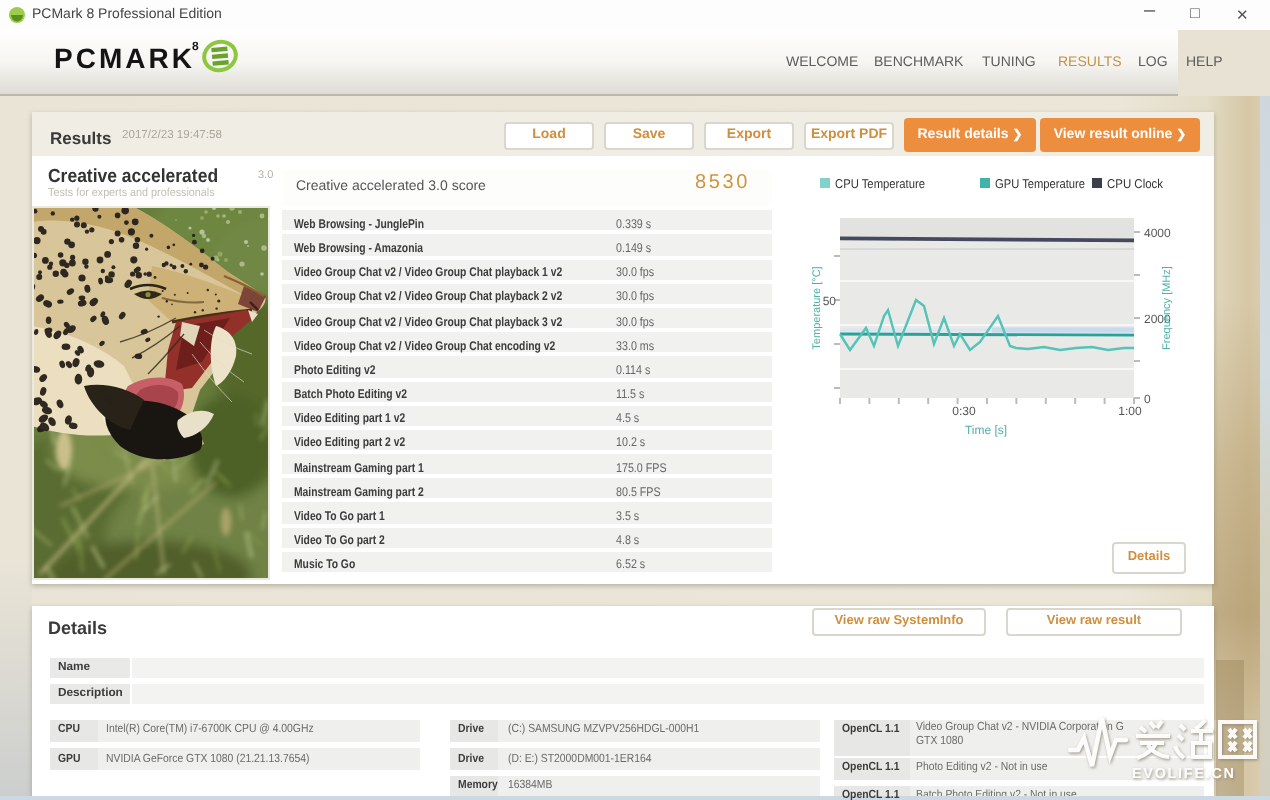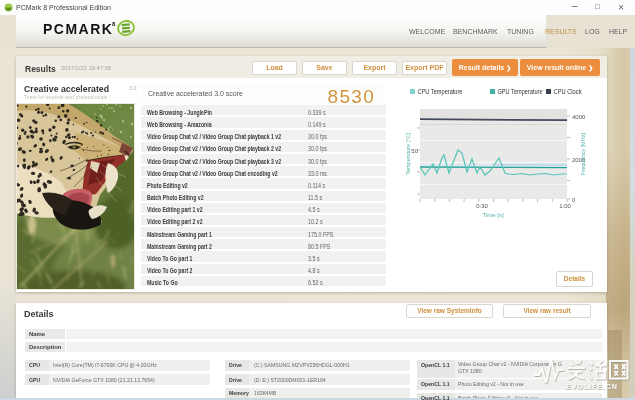--- a/index.html
+++ b/index.html
@@ -28,21 +28,21 @@
   <svg class="abs" style="left:4px;top:3px" width="9" height="9" viewBox="0 0 9 9">
       <circle cx="4.5" cy="4.5" r="4" fill="#9ccc4c"></circle>
       <path d="M1.5 4.5a3 3.2 0 1 0 6 0" fill="#5a8f22"></path>
     </svg>
   <span class="abs" style="left:16px;top:3.5px;font-size:7px;color:#444;">PCMark 8 Professional Edition</span>
   <span class="abs" style="left:572px;top:0px;font-size:10px;color:#555;">–</span>
   <span class="abs" style="left:595px;top:2px;font-size:8px;color:#555;">□</span>
   <span class="abs" style="left:618px;top:2.5px;font-size:7.5px;color:#555;">✕</span>
 </div>
 
-<div class="abs" style="left:16px;top:15px;width:530px;height:33px;background:linear-gradient(180deg,#ffffff 0%,#f6f5f2 50%,#dedcd5 100%);border-bottom:1px solid #bab7ad;">
+<div class="abs" style="left:0;top:15px;width:589px;height:33px;background:linear-gradient(180deg,#ffffff 0%,#f6f5f2 50%,#dedcd5 100%);border-bottom:1px solid #bab7ad;">
   <span class="abs" style="left:27px;top:6px;font-size:14px;font-weight:bold;color:#141414;letter-spacing:1.5px;">PCMARK</span>
   <span class="abs" style="left:96px;top:6px;font-size:6px;font-weight:bold;color:#141414;">8</span>
   <svg class="abs" style="left:101px;top:4px" width="18" height="18" viewBox="0 0 18 18">
     <ellipse cx="9" cy="9" rx="8" ry="7" fill="none" stroke="#8dc63f" stroke-width="2" transform="rotate(-18 9 9)"></ellipse>
     <rect x="5" y="4.6" width="8" height="2.2" fill="#69a32c" transform="rotate(-5 9 9)"></rect>
     <rect x="5" y="8" width="8" height="2.2" fill="#69a32c" transform="rotate(-5 9 9)"></rect>
     <rect x="5" y="11.4" width="8" height="2.2" fill="#69a32c" transform="rotate(-5 9 9)"></rect>
   </svg>
   <div class="abs" style="top:13px;left:0;width:635px;font-size:7px;color:#5c5c5c;">
     <span class="abs" style="left:393px;">WELCOME</span>
@@ -379,21 +379,21 @@
         <circle cx="85.4" cy="52.1" r="0.6"></circle>
         </g>
       </g>
       </g>
       <rect x="0.5" y="0.5" width="118" height="186" fill="none" stroke="#eceade" stroke-width="1"></rect>
     </svg>
   </div>
 
   <div class="abs" style="left:125px;top:29.5px;width:245px;height:18px;background:#fdfdfc;">
     <span class="abs" style="left:7px;top:5px;font-size:7px;color:#555;">Creative accelerated 3.0 score</span>
-    <span class="abs" style="right:11px;top:0.5px;font-size:19px;color:#d2943e;letter-spacing:1.3px;">8530</span>
+    <span class="abs" style="right:11px;top:0.5px;font-size:10px;color:#d2943e;letter-spacing:1.3px;">8530</span>
   </div>
 
   <div class="abs" id="tbl" style="left:125px;top:49.7px;width:245px;">
     <div class="trow">
         <span>Web Browsing - JunglePin</span>
         <i>0.339 s</i>
       </div>
     <div class="trow">
         <span>Web Browsing - Amazonia</span>
         <i>0.149 s</i>

